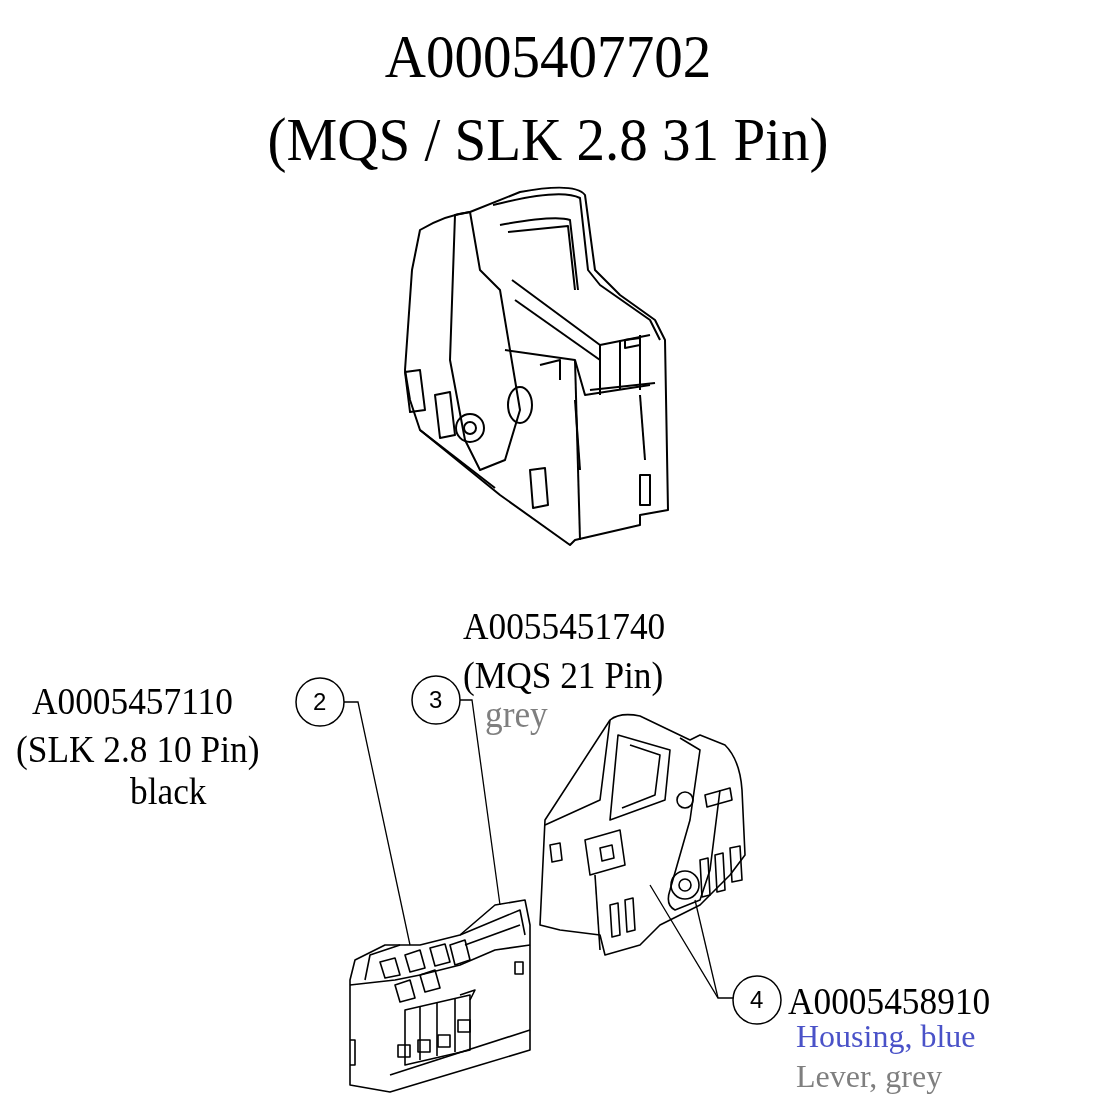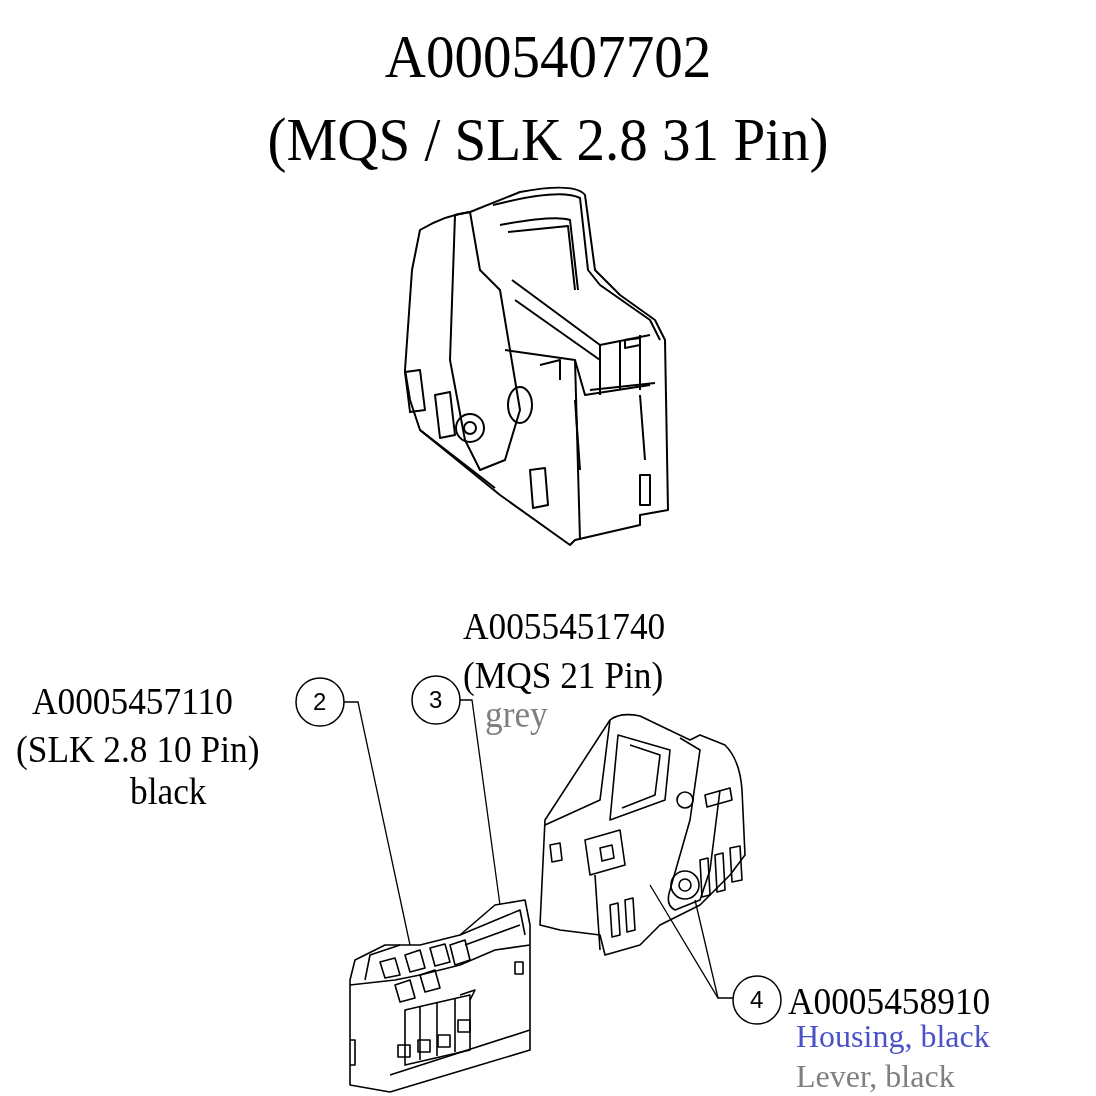--- a/index.html
+++ b/index.html
@@ -124,14 +124,14 @@
 
 <div class="lbl big" style="left:32px; top:682px;">A0005457110</div>
 <div class="lbl big" style="left:16px; top:730px;">(SLK 2.8  10 Pin)</div>
 <div class="lbl big" style="left:130px; top:772px;">black</div>
 
 <div class="lbl big" style="left:463px; top:607px;">A0055451740</div>
 <div class="lbl big" style="left:463px; top:656px;">(MQS  21 Pin)</div>
 <div class="lbl big grey" style="left:485px; top:695px;">grey</div>
 
 <div class="lbl big" style="left:788px; top:982px;">A0005458910</div>
-<div class="lbl med blue" style="left:796px; top:1020px;">Housing, black</div>
-<div class="lbl med grey" style="left:796px; top:1060px;">Lever, black</div>
+<div class="lbl med blue" style="left:796px; top:1020px;">Housing, blue</div>
+<div class="lbl med grey" style="left:796px; top:1060px;">Lever, grey</div>
 
 </body></html>

